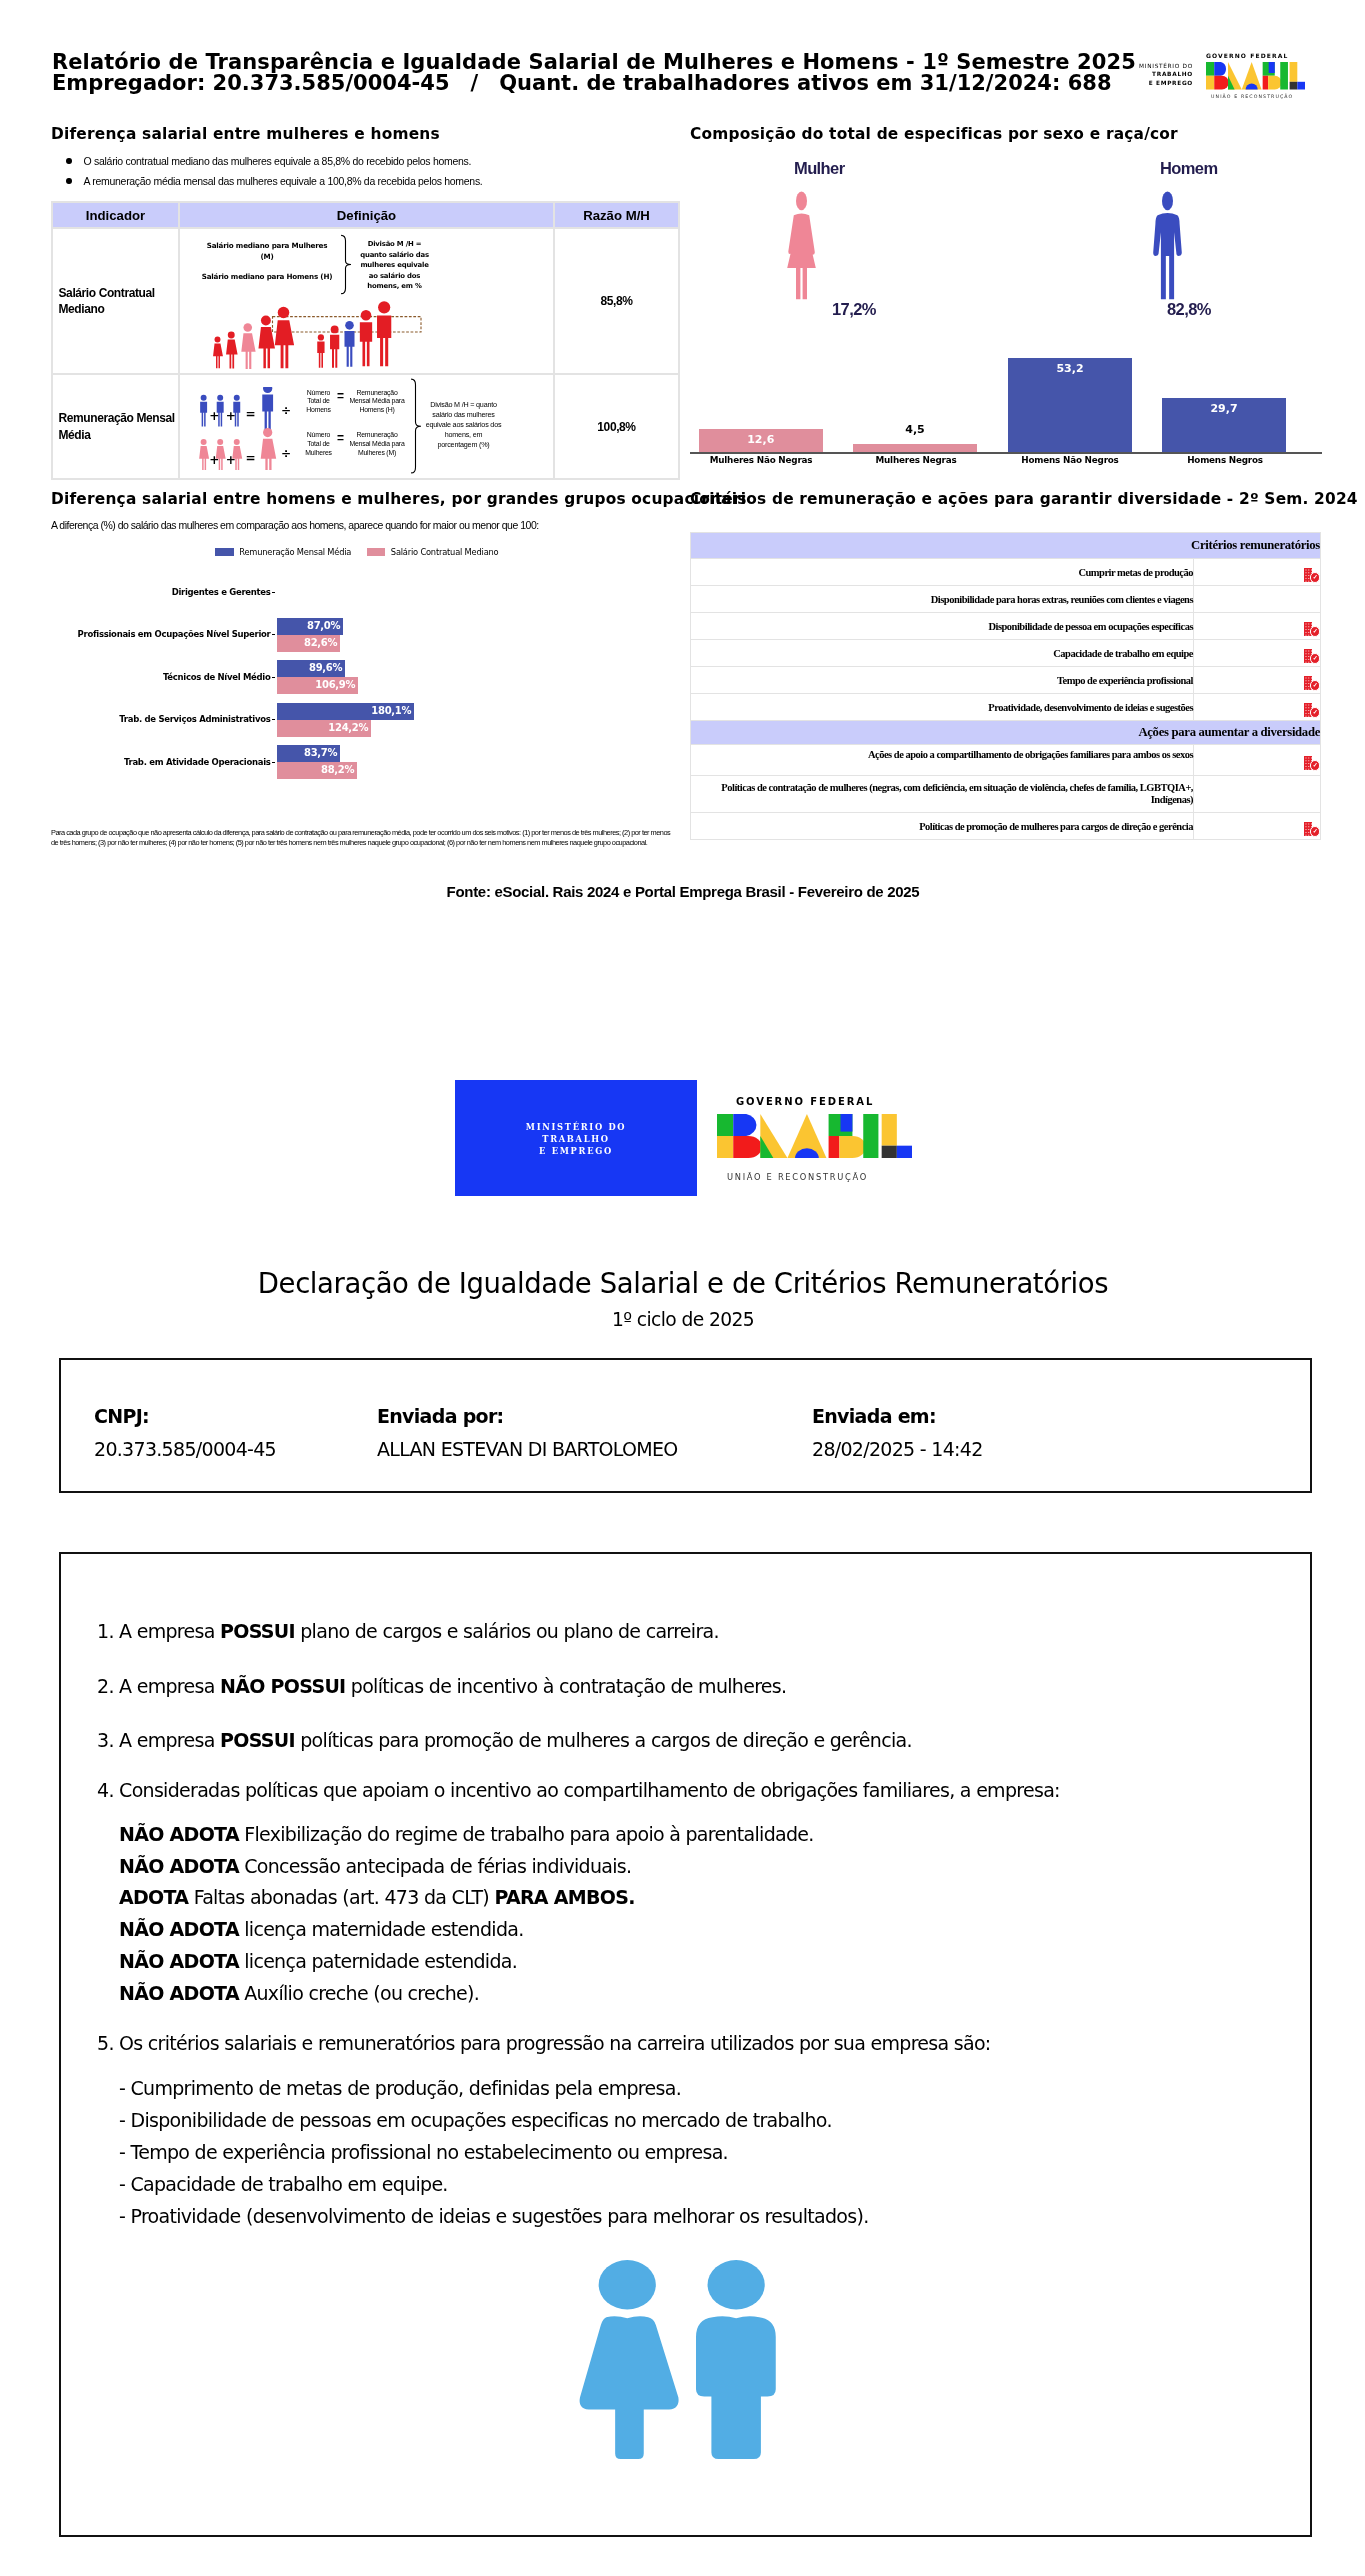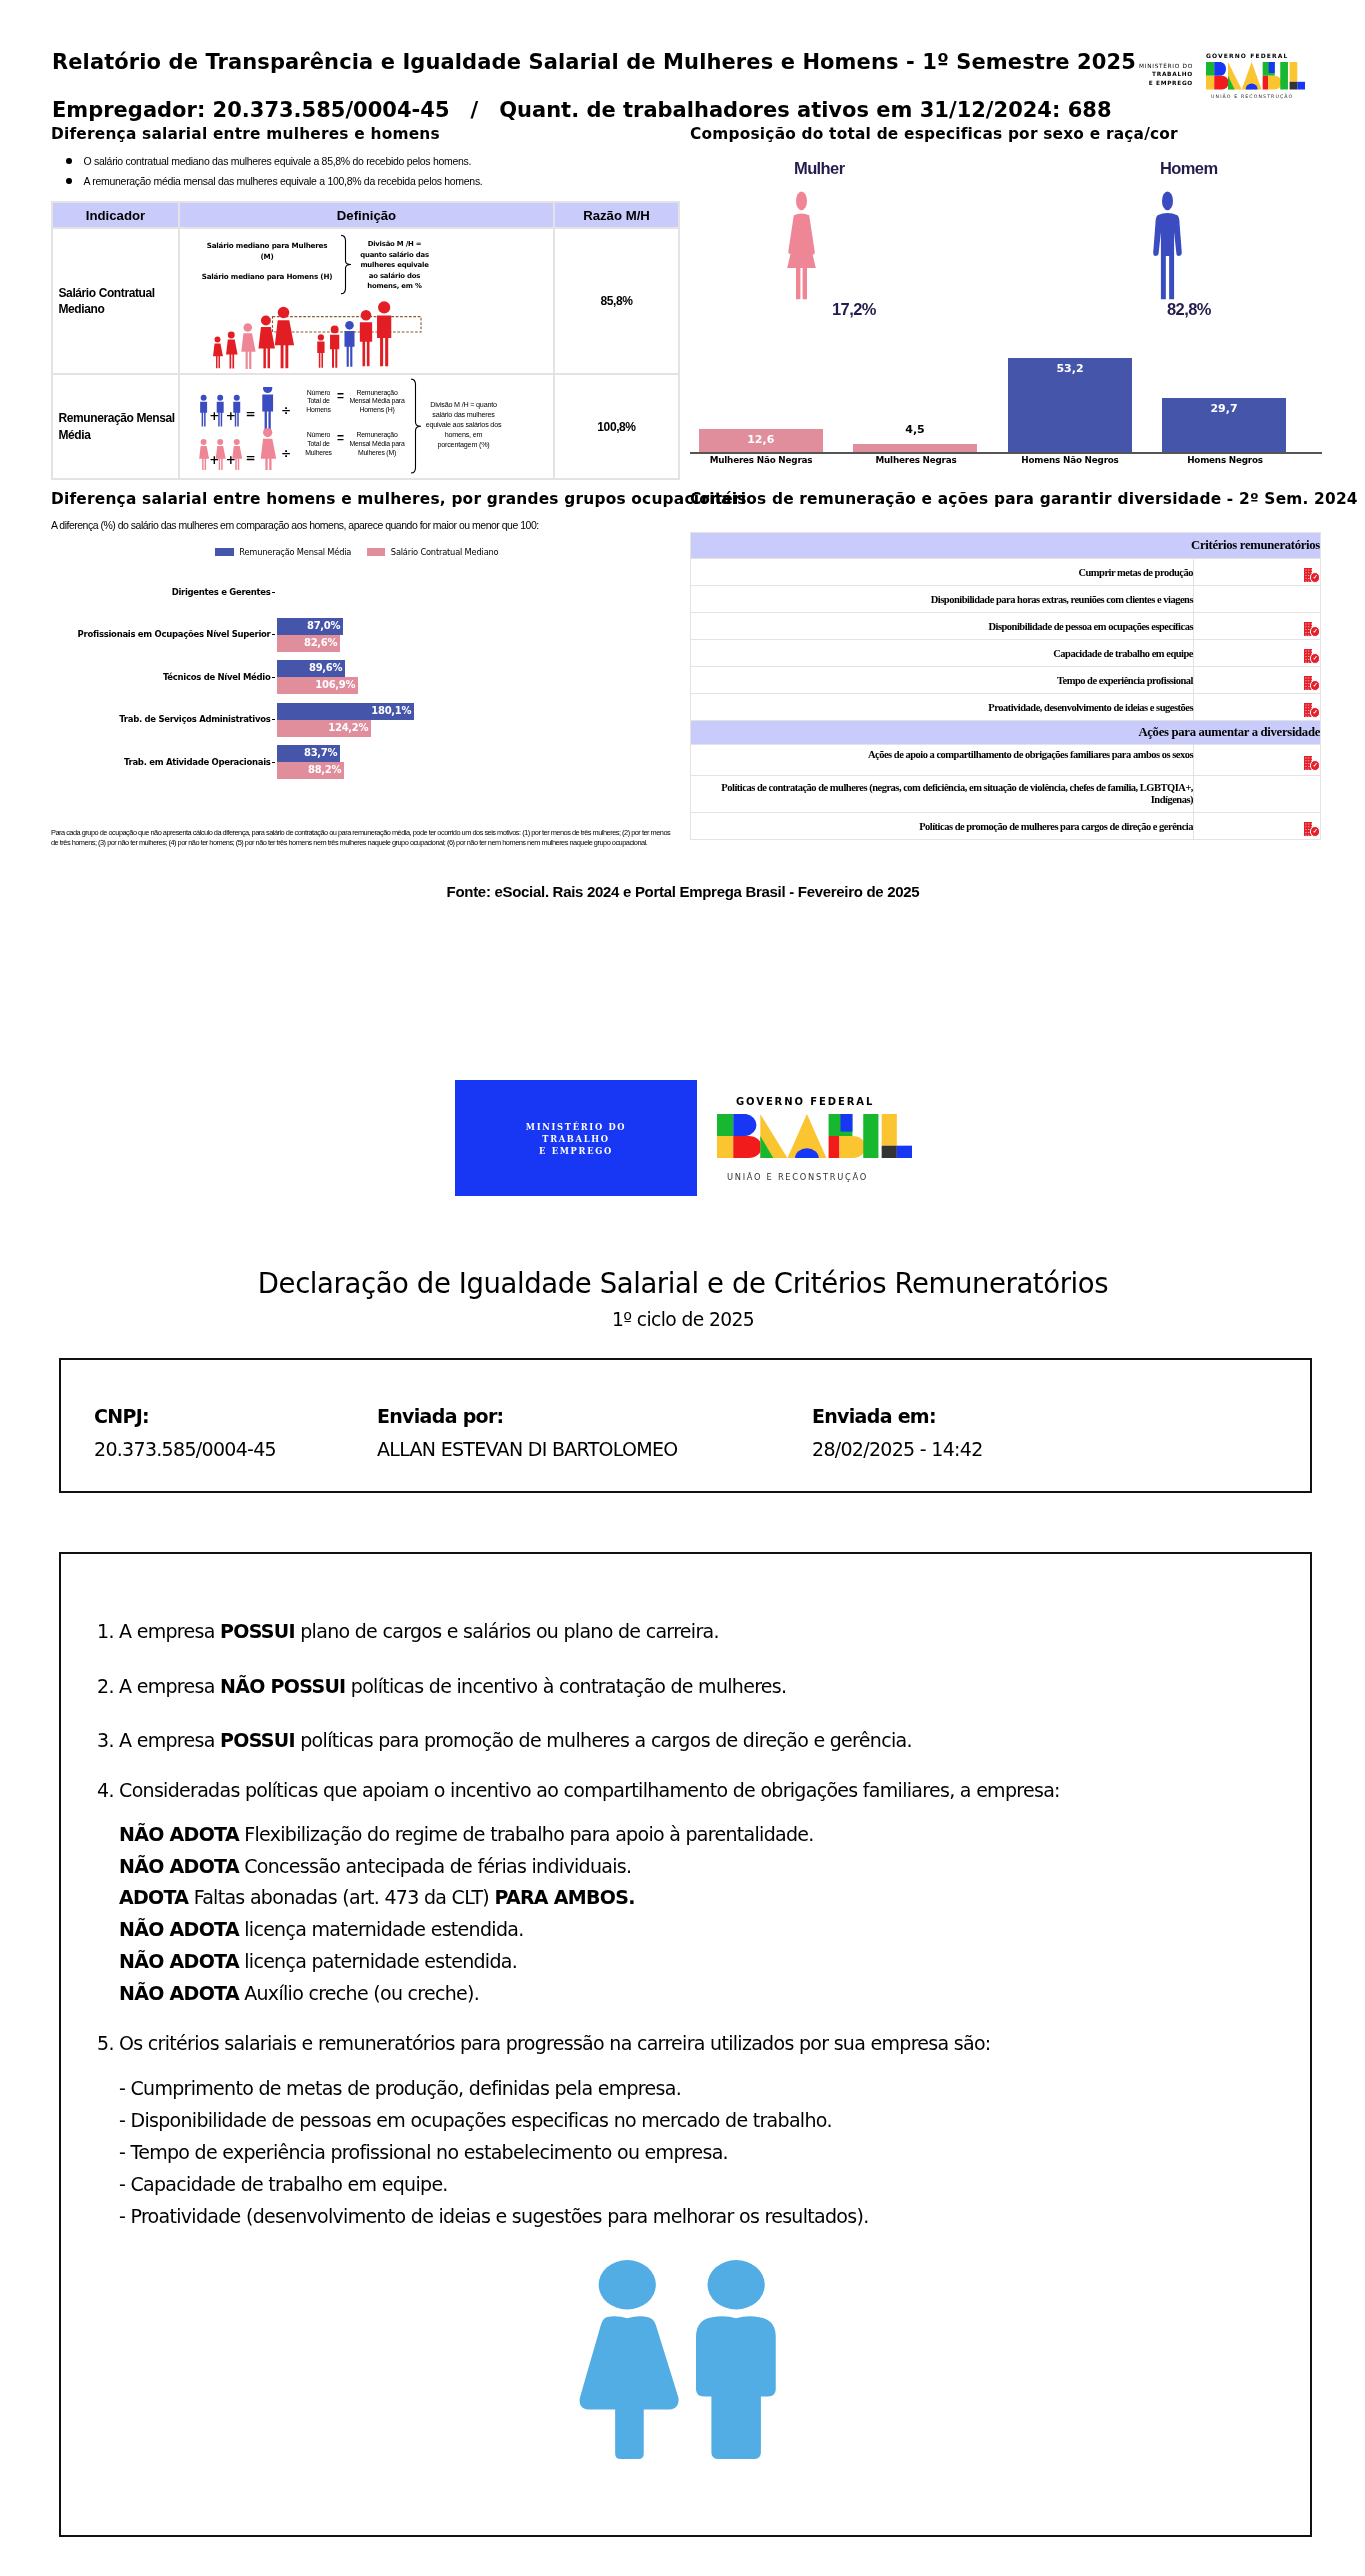--- a/index.html
+++ b/index.html
@@ -2,21 +2,21 @@
 <html style="font-size:8.8px"><head>
 <meta charset="utf-8">
 <style>
   * { box-sizing: border-box; margin: 0; padding: 0; }
   html, body { width: 1366px; background: #fff; }
   body { position: relative; height: 2576px; font-family: "DejaVu Sans", sans-serif; color: #000; overflow: hidden; }
   .abs { position: absolute; }
 
   
   .hdr-title { left: 52px; top: 50px; font-size: 21px; font-weight: bold; letter-spacing: 0.1px; }
-  .hdr-sub { left: 52px; top: 98px; font-size: 21px; font-weight: bold; }
+  .hdr-sub { left: 52px; top: 71px; font-size: 21px; font-weight: bold; }
   .hdr-sub .sep { margin: 0 21px; }
 
   .logo-small { left: 1123px; top: 50px; width: 204px; height: 55px; }
   .logo-small .min { position: absolute; left: 0; top: 12px; width: 70px; text-align: right; font-family: "DejaVu Sans", sans-serif; font-size: 5.8px; line-height: 8.3px; letter-spacing: 0.7px; }
   .logo-small .min b { font-weight: bold; }
   .logo-small .gf { position: absolute; left: 83px; top: 2.2px; font-size: 6px; font-weight: bold; letter-spacing: 1.1px; }
   .logo-small .brasil { position: absolute; left: 83px; top: 12px; width: 99px; height: 27.5px; }
   .logo-small .ur { position: absolute; left: 88px; top: 44px; font-size: 4.7px; letter-spacing: 1.1px; color: #333; }
 
   
@@ -290,21 +290,21 @@
   </div>
 <div class="hbar" style="top:703px; width:137px; background:#4555aa;">
     <span>180,1%</span>
   </div>
 <div class="hbar" style="top:720px; width:94px; background:#e08e9c;">
     <span>124,2%</span>
   </div>
 <div class="hbar" style="top:745px; width:63px; background:#4555aa;">
     <span>83,7%</span>
   </div>
-<div class="hbar" style="top:762px; width:67px; background:#e08e9c;">
+<div class="hbar" style="top:762px; width:80px; background:#e08e9c;">
     <span>88,2%</span>
   </div>
 
 <div class="abs footnote">Para cada grupo de ocupação que não apresenta cálculo da diferença, para salário de contratação ou para remuneração média, pode ter ocorrido um dos seis motivos: (1) por ter menos de três mulheres; (2) por ter menos de três homens; (3) por não ter mulheres; (4) por não ter homens; (5) por não ter três homens nem três mulheres naquele grupo ocupacional; (6) por não ter nem homens nem mulheres naquele grupo ocupacional.</div>
 
 <div class="abs sec-title" style="left:690px; top:490px;">Critérios de remuneração e ações para garantir diversidade - 2º Sem. 2024</div>
 <table class="abs crit-table">
   <tbody>
       <tr>
         <th colspan="2">Critérios remuneratórios</th>

